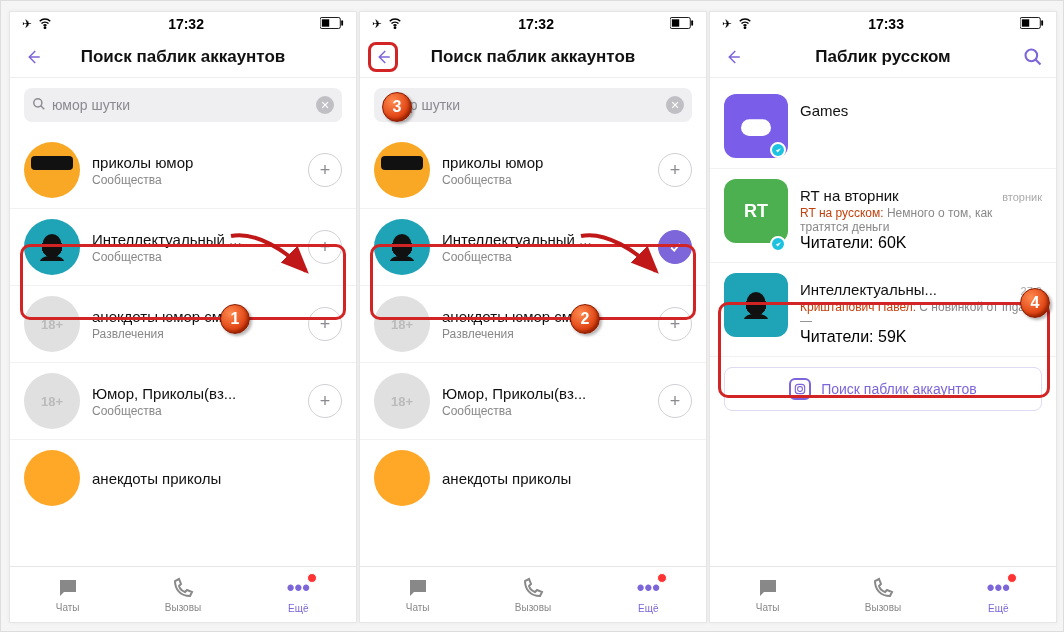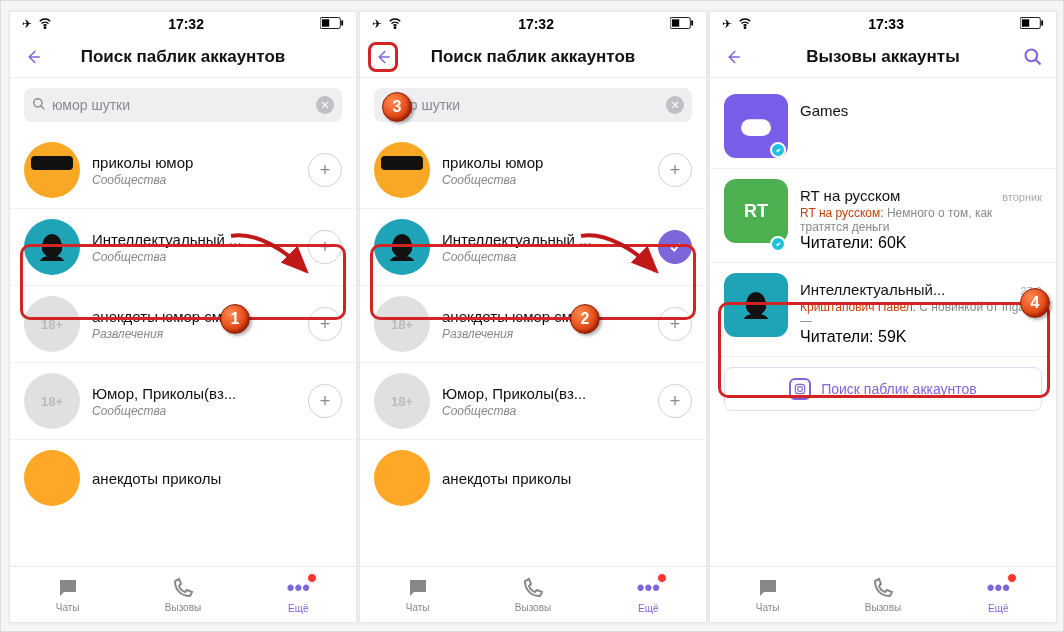--- a/index.html
+++ b/index.html
@@ -33,21 +33,21 @@
   .av-smile::before { content:""; position:absolute; width:42px; height:14px; background:#111; top:14px; border-radius:4px;}
   .av-int { background:#1ea3b7; overflow:hidden;}
   .av-int::after { content:""; position:absolute; width:36px;height:36px; background-image:radial-gradient(#111 40%, transparent 41%), radial-gradient(#111 8%, transparent 9%); background-size:36px 36px, 10px 10px; border-radius:50%;}
   .av-int svg { width:40px; height:40px;}
   .av-18 { background:#e0e0e0; color:#bbb; font-size:13px;}
   .av-orange { background:#ffa726;}
   .av-games { background:#7a5de8; border-radius:14px; width:64px; height:64px;}
   .av-rt { background:#4caf50; color:#fff; font-weight:800; font-size:18px; border-radius:0; width:64px; height:64px;}
   .rowtext { flex:1; min-width:0; }
   .rowtext .t1 { font-size:15px; color:#111; font-weight:500; white-space:nowrap; overflow:hidden; text-overflow:ellipsis;}
-  .rowtext .t2 { font-size:12px; color:#888; margin-top:2px; white-space:nowrap; overflow:hidden; text-overflow:ellipsis;font-style:italic;}
+  .rowtext .t2 { font-size:12px; color:#888; margin-top:2px; white-space:nowrap; overflow:hidden; text-overflow:ellipsis;}
   .addbtn { width:34px; height:34px; border:1px solid #d0d0d5; border-radius:50%; color:#8a8a90; display:flex; align-items:center; justify-content:center; font-size:18px; flex-shrink:0;}
   .addbtn.done { background:#7d66d9; border-color:#7d66d9; color:#fff; font-size:16px;}
   .highlightbox { position:absolute; border:3px solid #d22424; border-radius:10px; pointer-events:none;}
   .bottombar { height:56px; border-top:1px solid #e6e6e6; display:flex; }
   .tab { flex:1; display:flex; flex-direction:column; align-items:center; justify-content:center; gap:2px; font-size:10px; color:#888; position:relative;}
   .tab.active { color:#7d66d9;}
   .tab svg { width:24px; height:24px;}
   .reddot { position:absolute; top:6px; right:34%; width:10px; height:10px; background:#f33; border-radius:50%; border:1.5px solid #fff;}
   .marker { position:absolute; width:30px; height:30px; border-radius:50%;
     background: radial-gradient(circle at 35% 30%, #ff8a50, #d62e00 80%);
@@ -332,21 +332,21 @@
             <rect x="2" y="2" width="8" height="8" fill="#000"></rect>
           </svg></span>
     </div>
   </div>
   <div class="titlebar">
     <div class="back">
       <svg width="18" height="18" viewBox="0 0 24 24" fill="none" stroke="#7d66d9" stroke-width="2">
           <path d="M15 4l-8 8 8 8M7 12h14"></path>
         </svg>
     </div>
-    <h1>Вызовы аккаунты</h1>
+    <h1>Паблик русском</h1>
     <div class="actionR">
       <svg width="20" height="20" viewBox="0 0 24 24" fill="none" stroke="#7d66d9" stroke-width="2.5">
           <circle cx="10" cy="10" r="7"></circle>
           <path d="M21 21l-6-6"></path>
         </svg>
     </div>
   </div>
   <div class="list" style="padding-top:6px;">
     <div class="row rowRich">
       <div class="avatar av-games">
@@ -371,39 +371,39 @@
     </div>
     <div class="row rowRich">
       <div class="avatar av-rt">RT</div>
       <div class="verif">
           <svg viewBox="0 0 24 24">
             <path d="M5 12l5 5 9-11"></path>
           </svg>
         </div>
       <div class="rowbody">
         <div class="l1">
-          <span class="ttl">RT на русском</span>
+          <span class="ttl">RT на вторник</span>
           <span class="meta">вторник</span>
         </div>
         <div class="sub">
           <b>RT на русском:</b><span> Немного о том, как тратятся деньги</span>
         </div>
         <div class="t3">Читатели: 60K</div>
       </div>
     </div>
     <div class="row rowRich">
       <div class="avatar av-int" style="border-radius:12px;">
         <svg viewBox="0 0 40 40">
             <circle cx="20" cy="16" r="9" fill="#111"></circle>
             <path d="M8 34c2-7 22-7 24 0" fill="#111"></path>
           </svg>
       </div>
       <div class="rowbody">
         <div class="l1">
-          <span class="ttl">Интеллектуальный...</span>
+          <span class="ttl">Интеллектуальны...</span>
           <span class="meta">27.0</span>
         </div>
         <div class="sub">
           <b>Криштапович Павел:</b><span> С новинкой от Ingate —</span>
         </div>
         <div class="t3">Читатели: 59K</div>
       </div>
     </div>
     <div class="searchbtn">
       <span class="ringicon">

